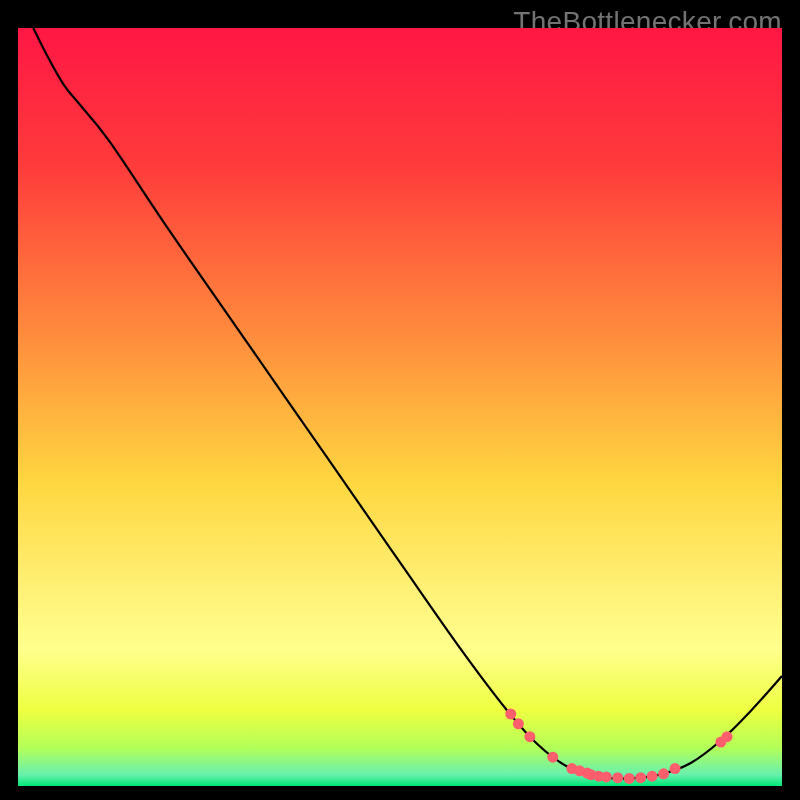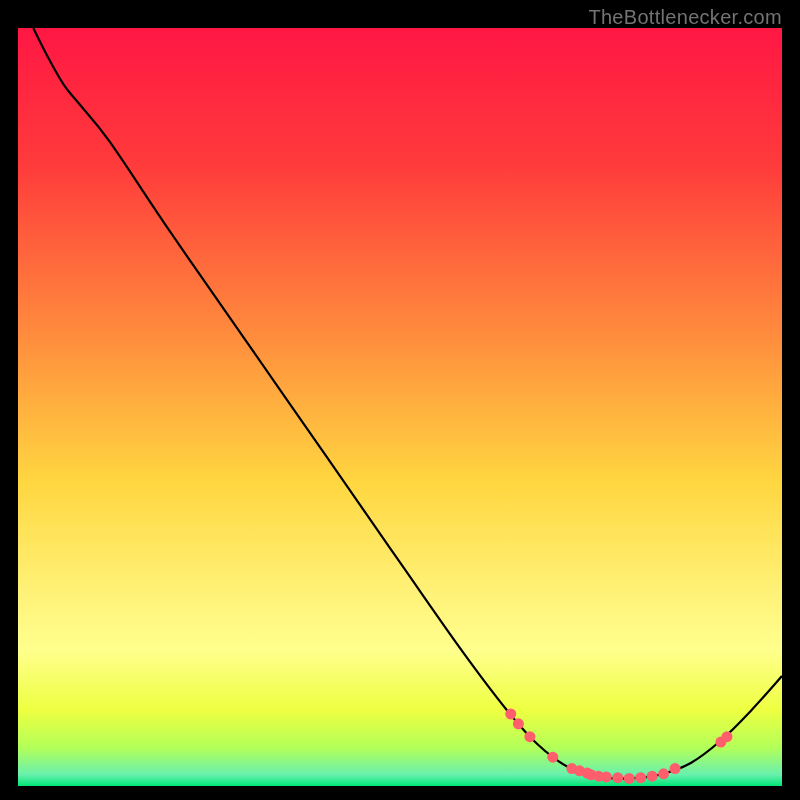--- a/index.html
+++ b/index.html
@@ -1,19 +1,19 @@
 <!DOCTYPE html>
 <html><head>
 <meta charset="utf-8">
 <style>
 * { margin: 0; padding: 0; box-sizing: border-box; }
 body { width: 800px; height: 800px; background: #000; position: relative; font-family: Arial, sans-serif; }
 .chart-container { position: absolute; left: 18px; top: 28px; width: 764px; height: 758px; }
 .plot-area { position: absolute; left: 0; top: 0; width: 764px; height: 758px; }
-.watermark { position: absolute; right: 18px; top: 6px; color: #737373; font-size: 20px; font-weight: 500; letter-spacing: 0.3px; }
+.watermark { position: absolute; right: 18px; top: 6px; color: #737373; font-size: 28px; font-weight: 500; letter-spacing: 0.3px; }
 svg { display: block; }
 </style>
 </head>
 <body>
 
 <div class="watermark">TheBottlenecker.com</div>
 
 <div class="chart-container">
   <svg class="plot-area" width="764" height="758" viewBox="0 0 764 758">
     <defs>

